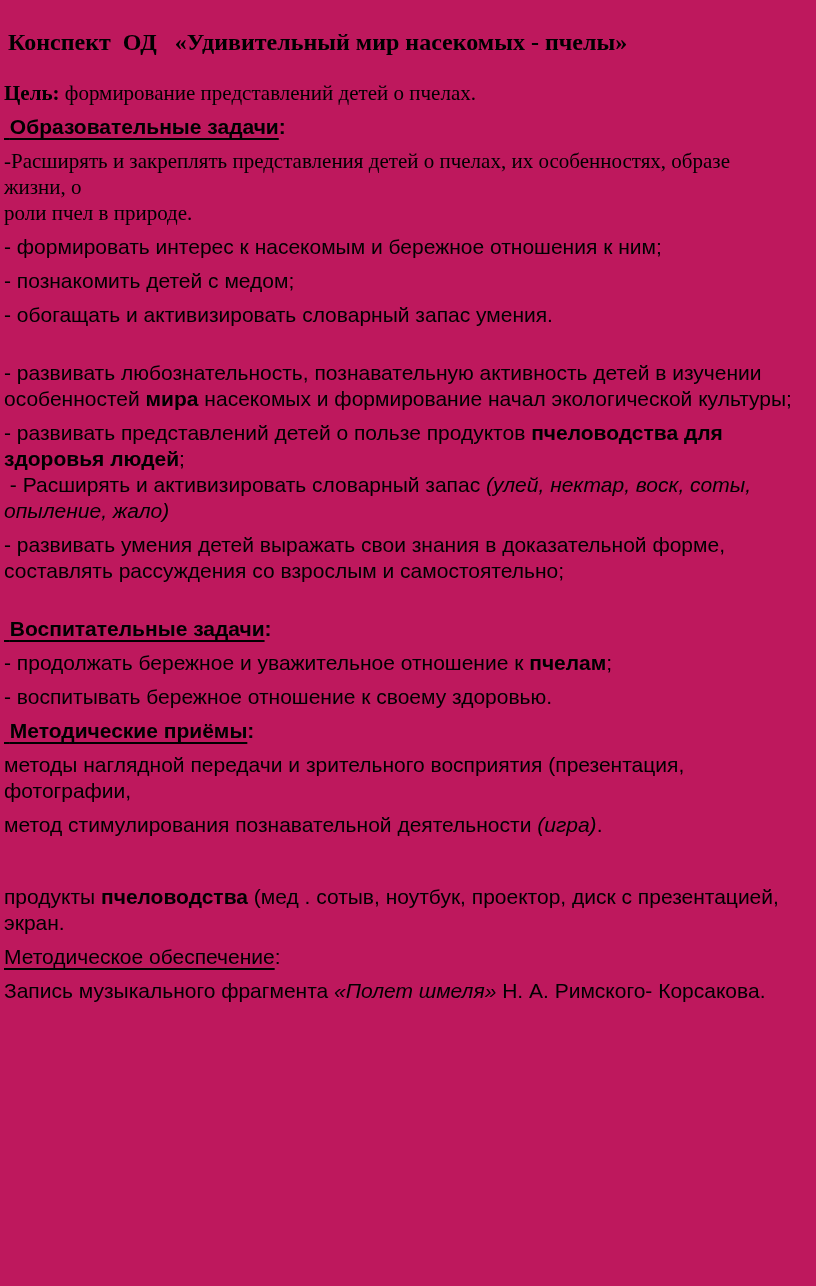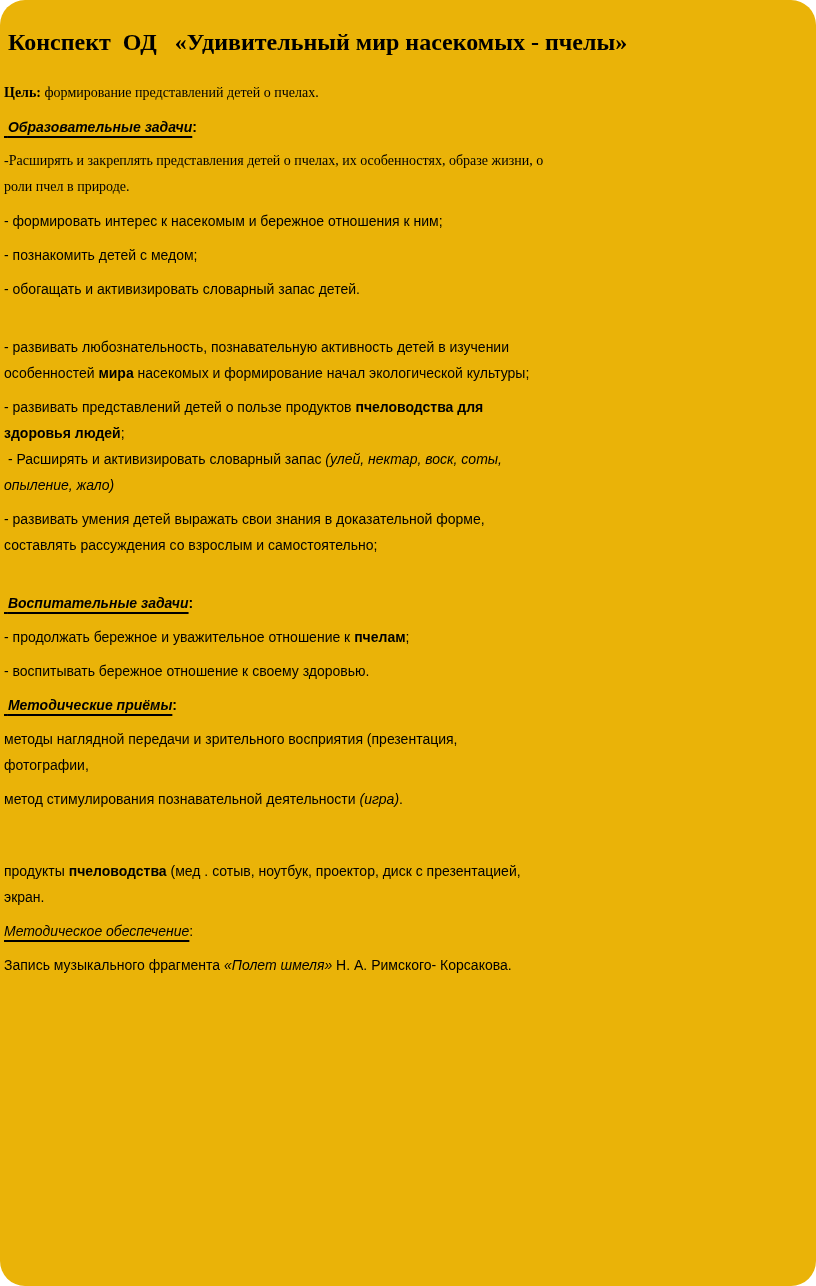--- a/index.html
+++ b/index.html
@@ -4,33 +4,32 @@
 <style>
   html, body {
     margin: 0;
     padding: 0;
     background: #ffffff;
   }
   .page {
     position: relative;
     width: 816px;
     height: 1286px;
-    background: #eab308;
+    background: #be185d;
     box-sizing: border-box;
     padding: 26px 20px 0 4px;
     overflow: hidden;
     color: #000000;
-    border-radius: 25px;
   }
   .para {
     margin: 0 0 8px 0;
     padding: 0;
     white-space: pre-wrap;
     font-family: "Liberation Sans", sans-serif;
-    font-size: 14px;
+    font-size: 21px;
     line-height: 26px;
     color: #000000;
   }
   .para.title {
     font-family: "Liberation Serif", serif;
     font-size: 24px;
     line-height: 32px;
     font-weight: bold;
     margin-bottom: 22px;
     padding-left: 4px;
@@ -49,36 +48,35 @@
   .para.blank-lg {
     height: 30px;
     margin: 0 0 8px 0;
   }
   .b { font-weight: bold; }
   .i { font-style: italic; }
   .u {
     text-decoration: underline;
     text-underline-offset: 4px;
     text-decoration-thickness: 2px;
-    font-style: italic;
   }
 </style>
 </head>
 <body>
 
 <div class="page">
   <div>
       <p class="para title"><span class="b">Конспект  ОД   «Удивительный мир насекомых - пчелы»</span></p>
       <p class="para serif"><span class="b">Цель:</span><span> формирование представлений детей о пчелах.</span></p>
       <p class="para heading"><span class="b u"> Образовательные задачи</span><span class="b">:</span></p>
       <p class="para serif"><span>-Расширять и закреплять представления детей о пчелах, их особенностях, образе жизни, о
 роли пчел в природе.</span></p>
       <p class="para body"><span>- формировать интерес к насекомым и бережное отношения к ним;</span></p>
       <p class="para body"><span>- познакомить детей с медом;</span></p>
-      <p class="para body"><span>- обогащать и активизировать словарный запас детей.</span></p>
+      <p class="para body"><span>- обогащать и активизировать словарный запас умения.</span></p>
       <p class="para blank"></p>
       <p class="para body"><span>- развивать любознательность, познавательную активность детей в изучении
 особенностей </span><span class="b">мира</span><span> насекомых и формирование начал экологической культуры;</span></p>
       <p class="para body"><span>- развивать представлений детей о пользе продуктов </span><span class="b">пчеловодства для
 здоровья людей</span><span>;
  - Расширять и активизировать словарный запас </span><span class="i">(улей, нектар, воск, соты,
 опыление, жало)</span></p>
       <p class="para body"><span>- развивать умения детей выражать свои знания в доказательной форме,
 составлять рассуждения со взрослым и самостоятельно;</span></p>
       <p class="para blank"></p>

